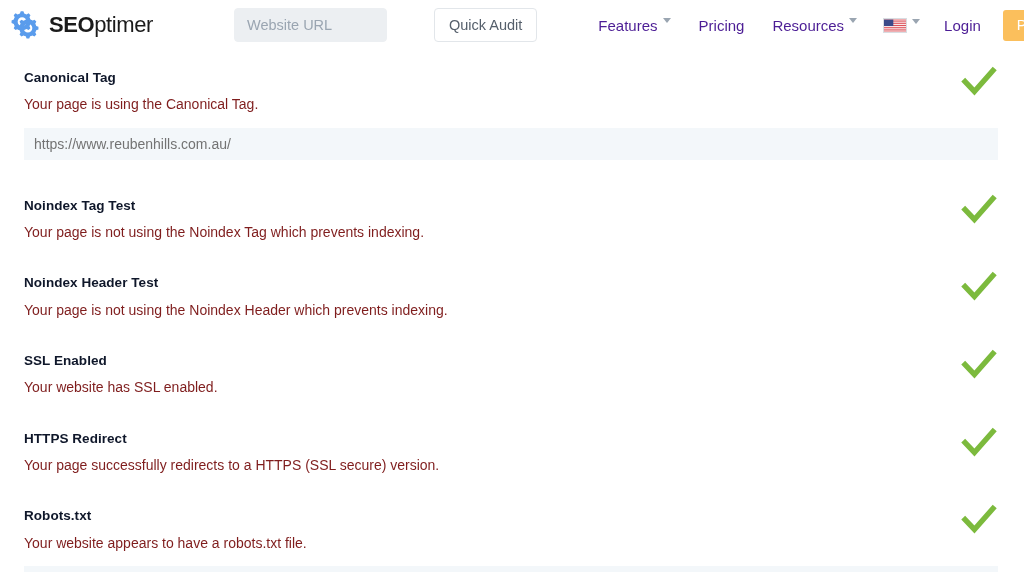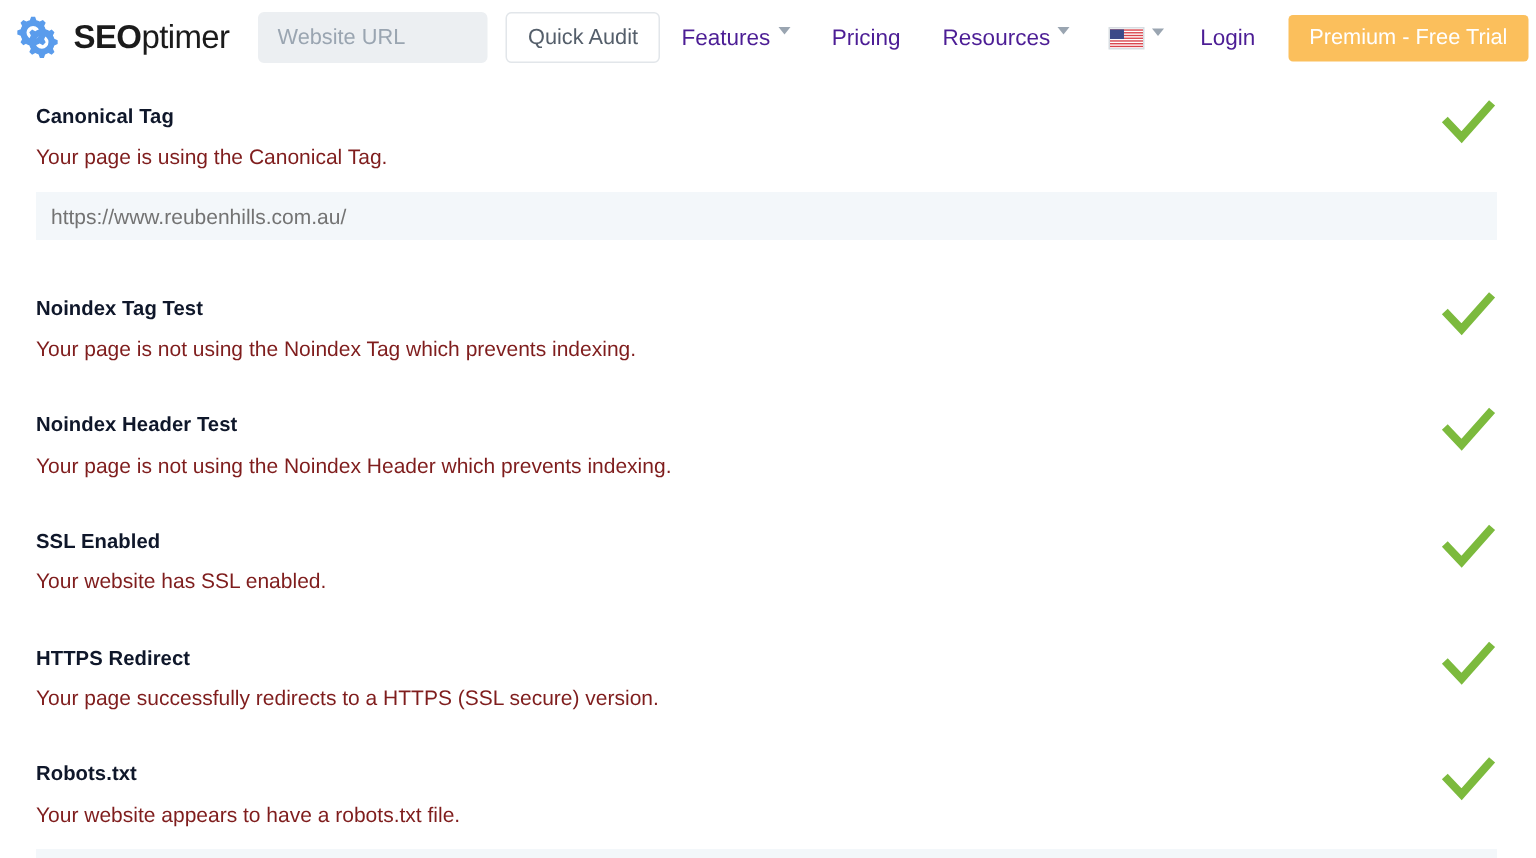--- a/index.html
+++ b/index.html
@@ -15,20 +15,21 @@
 
   
   .header {
     height: 50px;
     width: 100%;
     background: #ffffff;
     display: flex;
     align-items: center;
     padding: 0 12px 0 8px;
     position: relative;
+    gap: 47px;
   }
 
   .brand {
     display: flex;
     align-items: center;
     gap: 7px;
     flex: 0 0 auto;
     text-decoration: none;
   }
   .brand-mark { width: 34px; height: 32px; display: block; flex: 0 0 auto; }
@@ -36,36 +37,35 @@
     font-size: 22px;
     color: #1b1b1b;
     letter-spacing: -0.4px;
     white-space: nowrap;
     line-height: 1;
   }
   .brand-text .bold { font-weight: bold; }
   .brand-text .light { font-weight: normal; }
 
   .url-input {
-    margin-left: 19px;
+    margin-left: 34px;
     width: 153px;
     height: 34px;
     background: #eceff2;
     border: 1px solid #eceff2;
     border-radius: 4px;
     padding: 0 12px;
     font-family: "Liberation Sans", sans-serif;
     font-size: 14.5px;
     color: #6b7785;
     outline: none;
   }
   .url-input::placeholder { color: #9aa5b1; }
 
   .quick-audit {
-    margin-left: 12px;
     height: 34px;
     padding: 0 14px;
     background: #ffffff;
     border: 1px solid #e2e6ea;
     border-radius: 4px;
     font-family: "Liberation Sans", sans-serif;
     font-size: 14.5px;
     color: #555f6b;
     cursor: pointer;
     white-space: nowrap;

